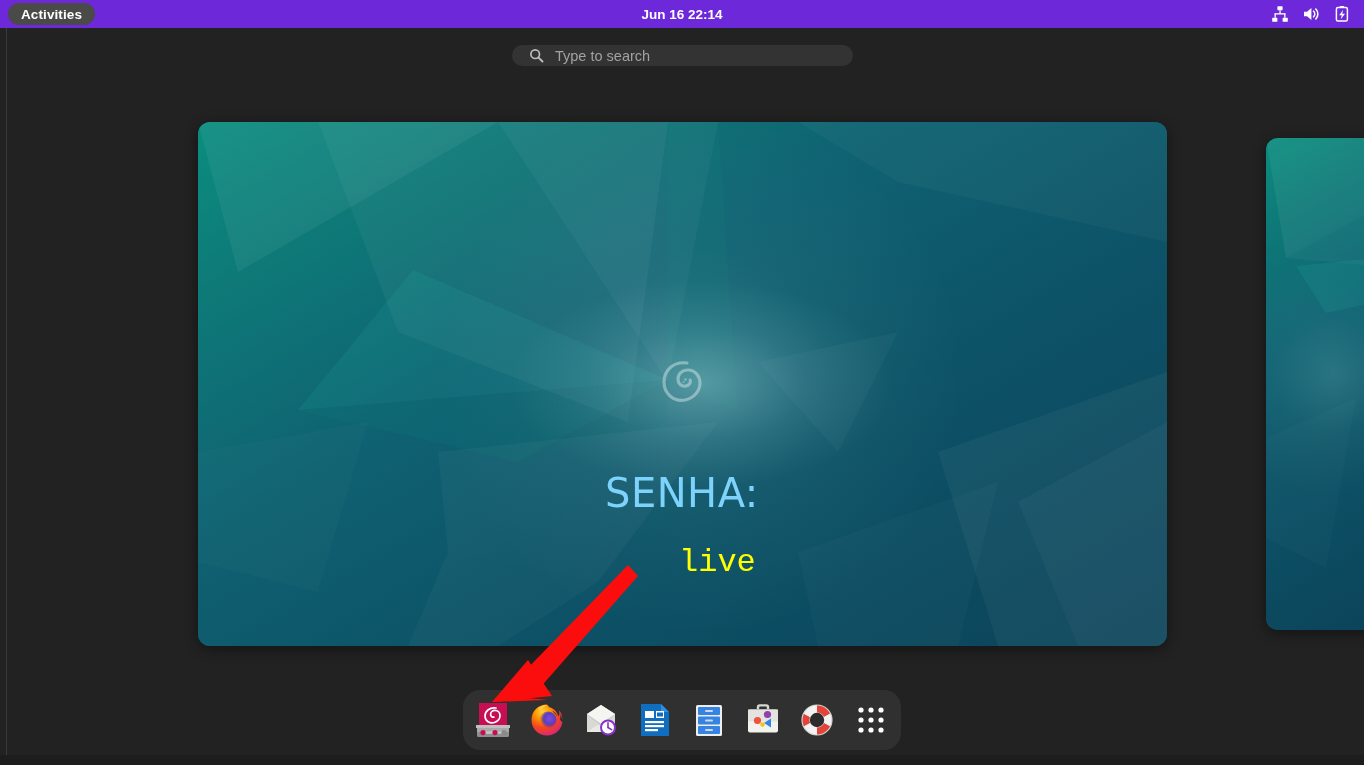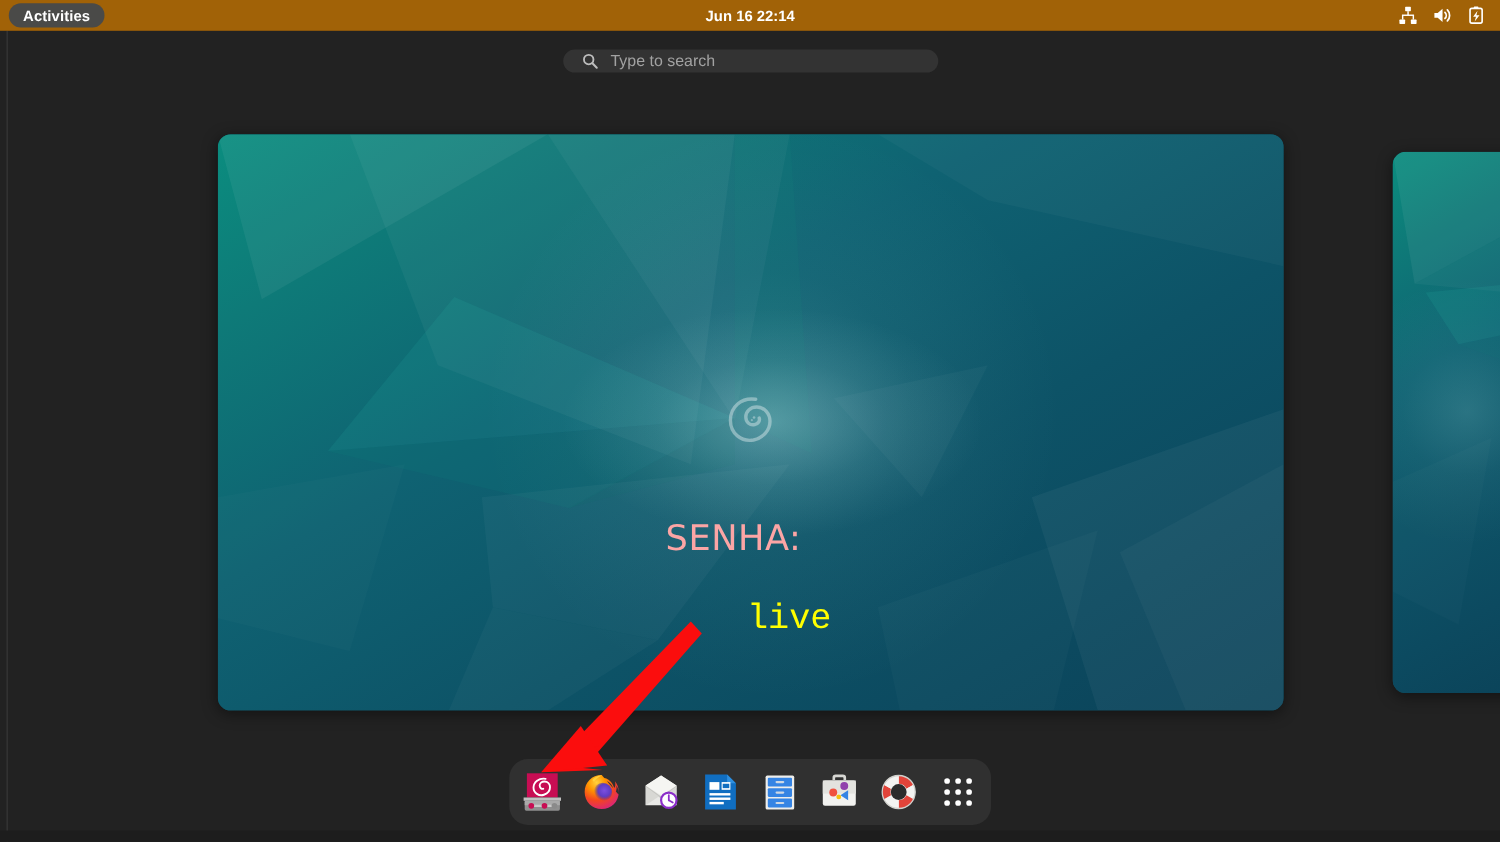--- a/index.html
+++ b/index.html
@@ -7,21 +7,21 @@
     width:1364px; height:765px;
     background:#1f1f1f;
     font-family:"Liberation Sans", sans-serif;
     overflow:hidden;
   }
   #screen { position:relative; width:1364px; height:765px; background:#222222; }
 
   
   #topbar {
     position:absolute; top:0; left:0; width:1364px; height:28px;
-    background:#a16207; z-index:40;
+    background:#6d28d9; z-index:40;
     display:flex; align-items:center;
   }
   #activities-btn {
     position:absolute; left:8px; top:3px;
     height:22px; padding:0 13px;
     display:flex; align-items:center;
     background:#4a4a48; border-radius:11px;
     color:#ffffff; font-size:13.5px; font-weight:bold;
     letter-spacing:.1px; cursor:pointer;
   }
@@ -67,21 +67,21 @@
   }
   .glow {
     position:absolute; width:40%; height:40%; left:32%; top:30%;
     background:radial-gradient(ellipse at center, rgba(190,240,240,.30) 0%, rgba(170,230,230,.10) 38%, rgba(0,0,0,0) 70%);
   }
   .swirl { position:absolute; left:50%; top:50%; transform:translate(-50%,-50%); opacity:.55; }
 
   
   #senha-label {
     position:absolute; left:605px; top:470px;
-    color:#fca5a5; font-size:32px; letter-spacing:.5px; z-index:30;
+    color:#7dd3fc; font-size:40px; letter-spacing:.5px; z-index:30;
     font-family:"DejaVu Sans", sans-serif; white-space:nowrap;
   }
   #senha-value {
     position:absolute; left:679px; top:544px;
     color:#ffff00; font-size:32px; z-index:30;
     font-family:Liberation Mono, monospace; white-space:nowrap;
   }
   #arrow { position:absolute; left:470px; top:550px; width:200px; height:180px; z-index:35; }
 
   

